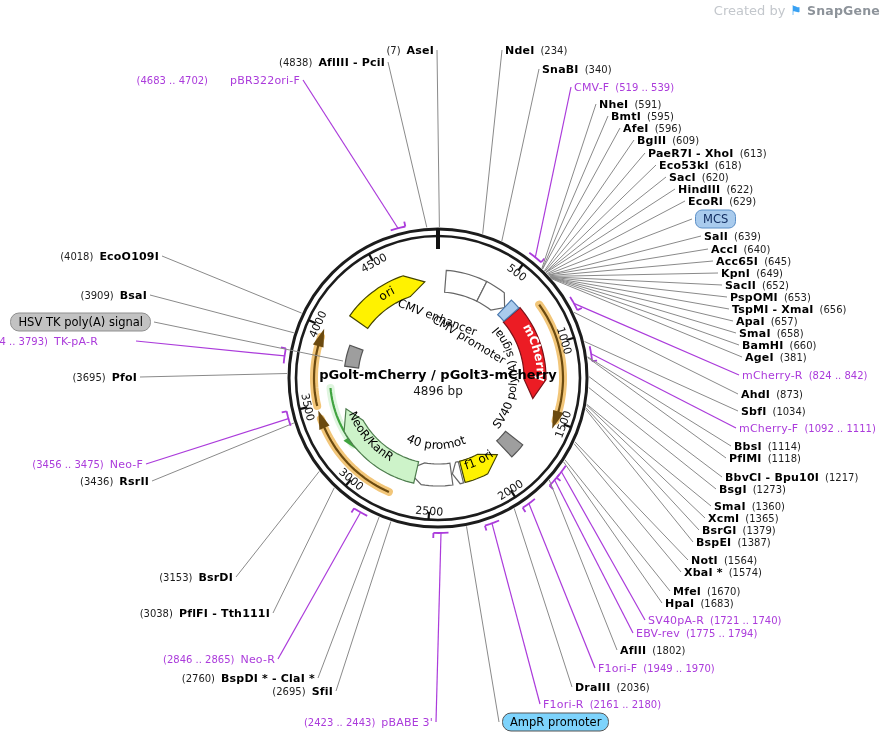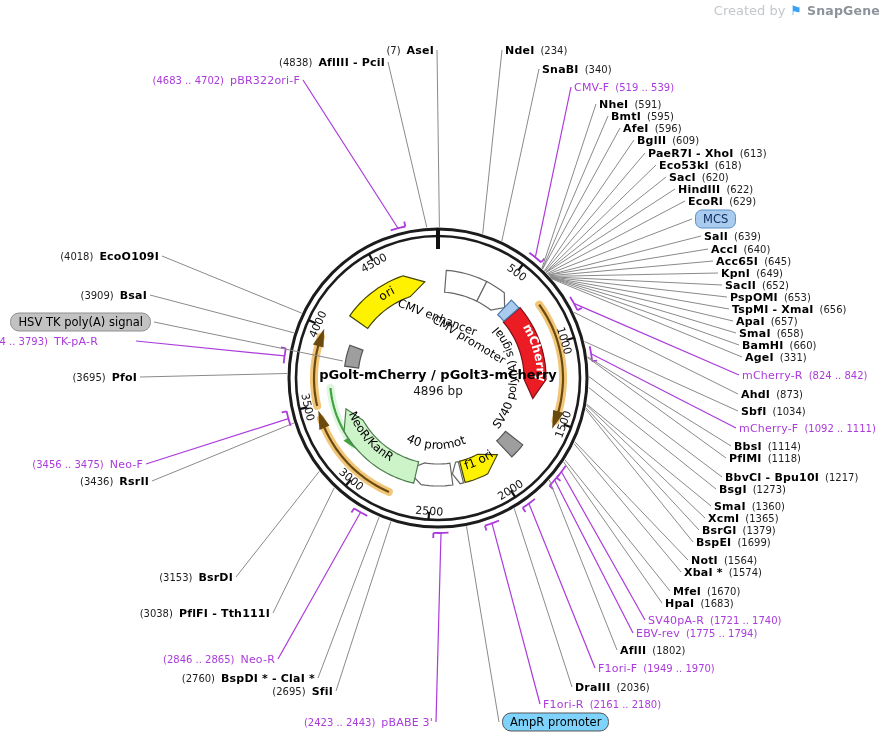--- a/index.html
+++ b/index.html
@@ -180,21 +180,21 @@
       <div class="site" style="top: 50px; right: 454px;">
         <span class="ps">(7)</span>
         <span class="nm">AseI</span>
       </div>
       <div class="site" style="top: 62px; right: 503px;">
         <span class="ps">(4838)</span>
         <span class="nm">AflIII - PciI</span>
       </div>
       <div class="site primer" style="top: 80px; right: 588px;">
         <span class="ps" style="color: rgb(171, 59, 219);">(4683 .. 4702)</span>
-        <span class="nm" style="color: rgb(171, 59, 219);">pBR322ori-F</span>
+        <span class="nm" style="color: rgb(171, 59, 219); margin-left: 16px;">pBR322ori-F</span>
       </div>
       <div class="site" style="top: 50px; left: 505px;">
         <span class="nm">NdeI</span>
         <span class="ps">(234)</span>
       </div>
       <div class="site" style="top: 69px; left: 542px;">
         <span class="nm">SnaBI</span>
         <span class="ps">(340)</span>
       </div>
       <div class="site primer" style="top: 87px; left: 574px;">
@@ -275,21 +275,21 @@
       <div class="site" style="top: 333px; left: 739px;">
         <span class="nm">SmaI</span>
         <span class="ps">(658)</span>
       </div>
       <div class="site" style="top: 345px; left: 742px;">
         <span class="nm">BamHI</span>
         <span class="ps">(660)</span>
       </div>
       <div class="site" style="top: 357px; left: 745px; text-align: right;">
         <span class="nm">AgeI</span>
-        <span class="ps">(331)</span>
+        <span class="ps">(381)</span>
       </div>
       <div class="site primer" style="top: 375px; left: 742px;">
         <span class="nm" style="color: rgb(171, 59, 219);">mCherry-R</span>
         <span class="ps" style="color: rgb(171, 59, 219);">(824 .. 842)</span>
       </div>
       <div class="site" style="top: 394px; left: 741px;">
         <span class="nm">AhdI</span>
         <span class="ps">(873)</span>
       </div>
       <div class="site" style="top: 411px; left: 741px;">
@@ -323,21 +323,21 @@
       <div class="site" style="top: 518px; left: 708px; text-align: center;">
         <span class="nm">XcmI</span>
         <span class="ps">(1365)</span>
       </div>
       <div class="site" style="top: 530px; left: 702px;">
         <span class="nm">BsrGI</span>
         <span class="ps">(1379)</span>
       </div>
       <div class="site" style="top: 542px; left: 696px;">
         <span class="nm">BspEI</span>
-        <span class="ps">(1699)</span>
+        <span class="ps">(1387)</span>
       </div>
       <div class="site" style="top: 560px; left: 691px;">
         <span class="nm">NotI</span>
         <span class="ps">(1564)</span>
       </div>
       <div class="site" style="top: 572px; left: 684px;">
         <span class="nm">XbaI *</span>
         <span class="ps">(1574)</span>
       </div>
       <div class="site" style="top: 591px; left: 673px;">

